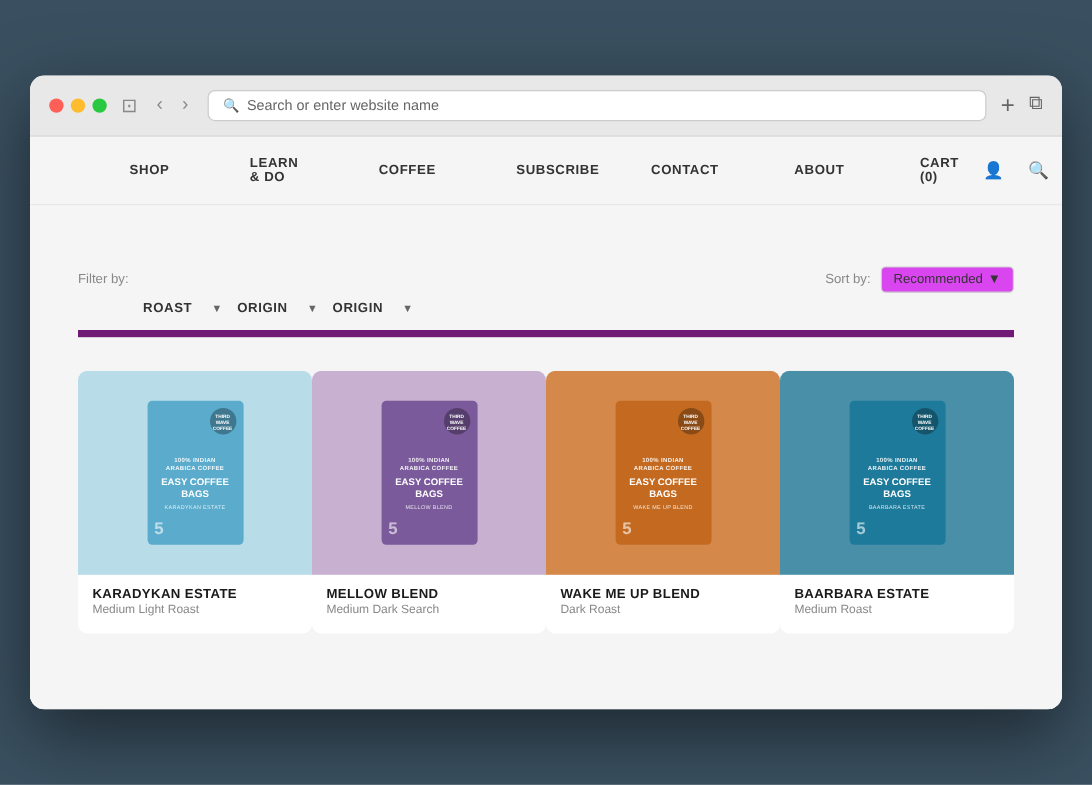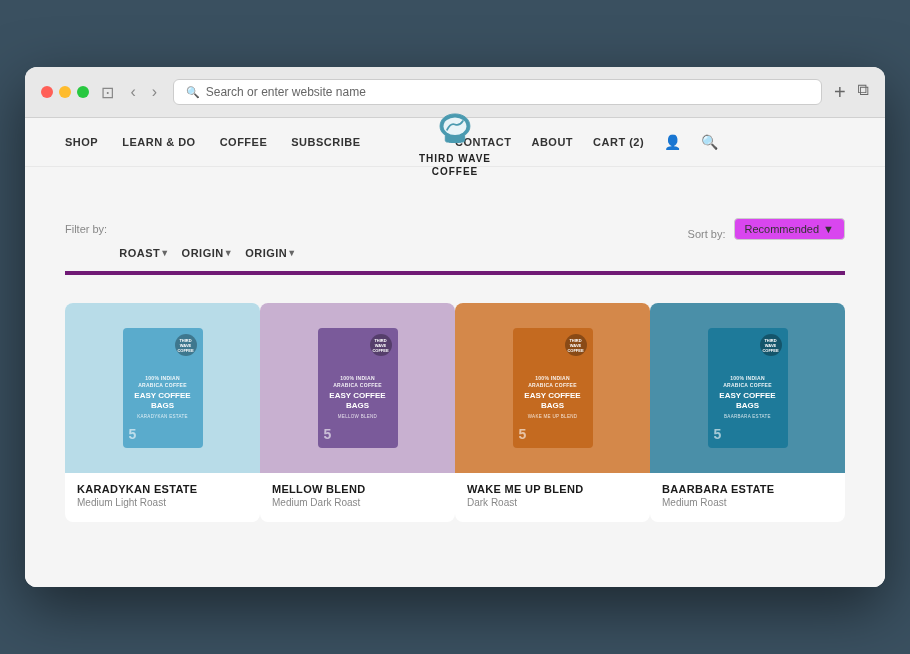--- a/index.html
+++ b/index.html
@@ -114,20 +114,21 @@
       flex: 1;
     }
 
     .nav-link {
       font-size: 11px;
       font-weight: 600;
       letter-spacing: 0.5px;
       color: #333;
       text-decoration: none;
       cursor: pointer;
+      margin-left: 43px;
     }
 
     .logo-center {
       position: absolute;
       left: 50%;
       transform: translateX(-50%);
       display: flex;
       flex-direction: column;
       align-items: center;
       gap: 2px;
@@ -183,52 +184,52 @@
       max-width: 220px;
       margin-bottom: 28px;
     }
 
     
     .filter-row {
       display: flex;
       align-items: center;
       gap: 12px;
       margin-bottom: 28px;
-      border-bottom: 4px solid #701a75;
+      border-bottom: 6px solid #701a75;
       padding-bottom: 12px;
     }
 
     .filter-label {
       font-size: 11px;
       color: #888;
     }
 
     .filter-btn {
       display: flex;
       align-items: center;
-      gap: 0;
+      gap: 16px;
       font-size: 11px;
       font-weight: 600;
       color: #333;
       background: none;
       border: none;
       cursor: pointer;
       letter-spacing: 0.5px;
       margin-top: 48px;
     }
 
     .filter-btn .chevron {
       font-size: 9px;
       color: #666;
     }
 
     .sort-section {
       margin-left: auto;
       display: flex;
-      align-items: flex-end;
+      align-items: center;
       gap: 8px;
     }
 
     .sort-label {
       font-size: 11px;
       color: #888;
     }
 
     .sort-btn {
       display: flex;
@@ -390,38 +391,25 @@
   <div class="website">
 
     <nav class="site-nav">
       <div class="nav-left">
         <a class="nav-link">SHOP</a>
         <a class="nav-link">LEARN &amp; DO</a>
         <a class="nav-link">COFFEE</a>
         <a class="nav-link">SUBSCRIBE</a>
       </div>
 
-      <div class="logo-center">
-        <svg class="logo-icon" viewBox="0 0 50 40" fill="none" xmlns="http://www.w3.org/2000/svg">
-          <path d="M25 4 C15 4 8 10 8 18 C8 22 10 26 14 28 L14 34 C14 35.1 14.9 36 16 36 L34 36 C35.1 36 36 35.1 36 34 L36 28 C40 26 42 22 42 18 C42 10 35 4 25 4 Z" fill="#4a9ab0" stroke="#4a9ab0" stroke-width="1"></path>
-          <ellipse cx="25" cy="18" rx="13" ry="10" fill="#e8f4f8" stroke="none"></ellipse>
-          <path d="M16 22 Q20 14 25 16 Q30 18 34 12" stroke="#4a9ab0" stroke-width="2" fill="none" stroke-linecap="round"></path>
-          <rect x="20" y="34" width="10" height="3" rx="1" fill="#4a9ab0"></rect>
-          <line x1="18" y1="36" x2="32" y2="36" stroke="#4a9ab0" stroke-width="1.5"></line>
-        </svg>
-        <div class="logo-text">
-          <span>THIRD WAVE</span><br>
-          <span>COFFEE</span>
-        </div>
-      </div>
 
       <div class="nav-right">
         <a class="nav-link">CONTACT</a>
         <a class="nav-link">ABOUT</a>
-        <a class="nav-link">CART (2)</a>
+        <a class="nav-link">CART (0)</a>
         <span class="nav-icon">👤</span>
         <span class="nav-icon">🔍</span>
       </div>
     </nav>
 
     <div class="main-content">
 
       <div class="filter-row">
         <span class="filter-label">Filter by:</span>
         <button class="filter-btn">
@@ -476,21 +464,21 @@
               <div style="margin-top:18px;">
                 <div class="box-label-small">100% Indian<br>Arabica Coffee</div>
                 <div class="box-title">EASY COFFEE<br>BAGS</div>
               </div>
               <div class="box-number">5</div>
               <div class="box-bottom-text">MELLOW BLEND</div>
             </div>
           </div>
           <div class="product-info">
             <div class="product-name">MELLOW BLEND</div>
-            <div class="product-subtitle">Medium Dark Roast</div>
+            <div class="product-subtitle">Medium Dark Search</div>
           </div>
         </div>
 
         <div class="product-card">
           <div class="product-image-area" style="background:#d4884a">
             <div class="coffee-box" style="background:#c46a20; position:relative;">
               <div class="box-circle">
                   <div class="box-circle-text">THIRD WAVE COFFEE</div>
                 </div>
               <div style="margin-top:18px;">

